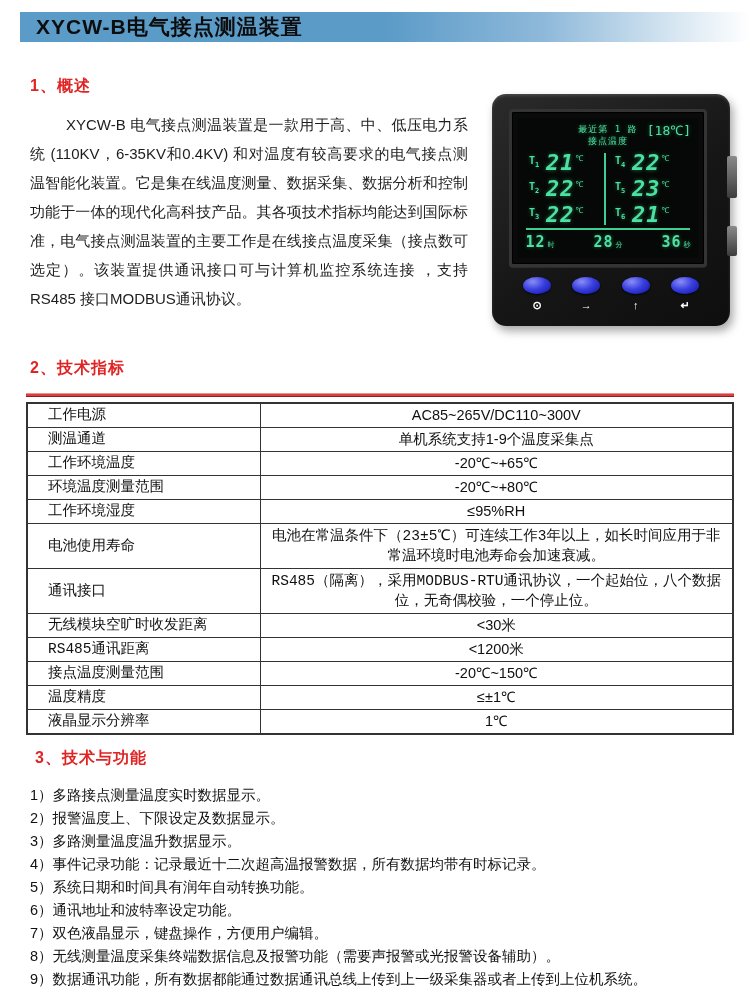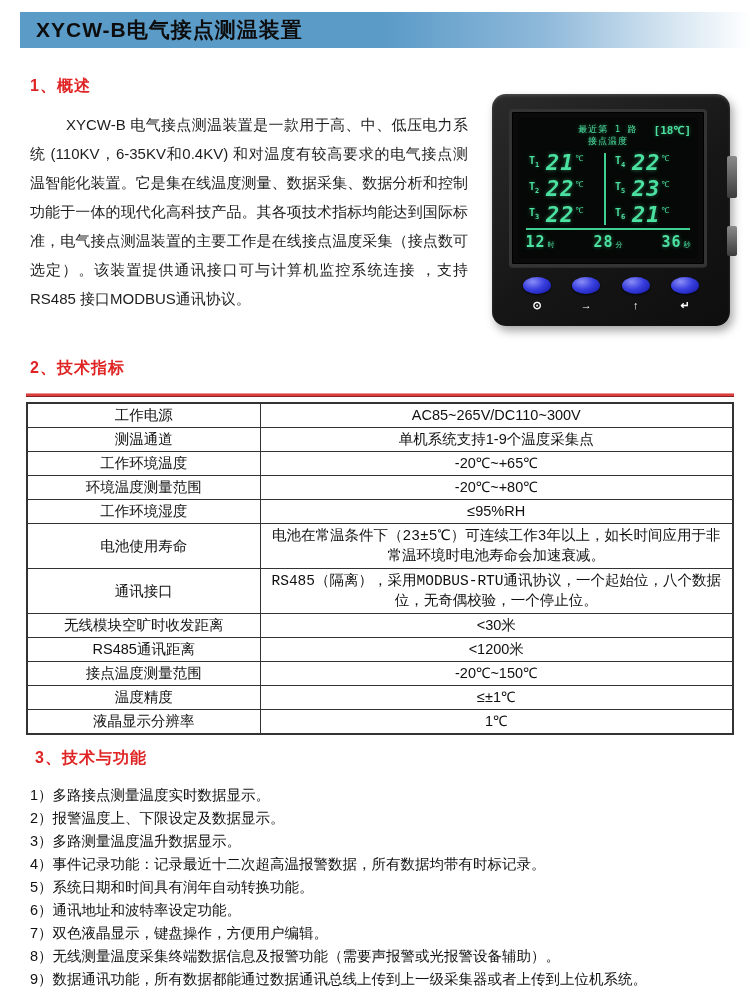--- a/index.html
+++ b/index.html
@@ -4,21 +4,21 @@
 <style>
   * { margin:0; padding:0; box-sizing:border-box; }
   html,body { background:#ffffff; }
   .page {
     position:relative; width:750px; height:1005px; background:#ffffff;
     font-family:"Liberation Sans", sans-serif; overflow:hidden; color:#1c1c1c;
   }
 
   
   .titlebar {
-    position:absolute; left:20px; top:12px; width:730px; height:36px;
+    position:absolute; left:20px; top:12px; width:730px; height:30px;
     background:linear-gradient(to right,#5b9bc8 0%,#5b9bc8 50%,#8fb9da 72%,#d8e7f2 90%,#ffffff 100%);
     display:flex; align-items:center;
   }
   .titlebar .t { font-size:21px; font-weight:bold; color:#0d0d0d; padding-left:16px; letter-spacing:1px; }
 
   
   .sec-heading { position:absolute; color:#e02424; font-size:16px; font-weight:bold; letter-spacing:1px; }
   #sec1 { left:30px; top:76px; }
   #sec2 { left:30px; top:358px; }
   #sec3 { left:35px; top:748px; }
@@ -43,21 +43,21 @@
     position:absolute; left:17px; top:15px; width:198px; height:158px;
     background:#0a0a0a; border:3px solid #343434; border-radius:4px;
     box-shadow:inset 0 0 0 1px #000, 0 1px 1px rgba(255,255,255,.1);
   }
   .lcd {
     position:absolute; inset:6px; background:#050806; color:#4be1a0;
     font-family:"DejaVu Sans Mono", monospace; text-shadow:0 0 4px rgba(80,230,160,.45);
     overflow:hidden;
   }
   .lcd-head { position:relative; text-align:center; padding-top:5px; font-size:9px; line-height:12px; letter-spacing:1px; }
-  .lcd-badge { position:absolute; right:7px; top:7px; font-size:11px; font-weight:bold; letter-spacing:0; }
+  .lcd-badge { position:absolute; right:7px; top:7px; font-size:13px; font-weight:normal; letter-spacing:0; }
   .lcd-mid { position:relative; margin-top:2px; }
   .lcd-grid { display:grid; grid-template-columns:1fr 1fr; padding:0 4px; }
   .vdiv { position:absolute; left:50%; top:4px; bottom:2px; width:2px; background:#3fcf92; transform:translateX(-4px); }
   .ch { display:flex; align-items:center; height:26px; padding-left:7px; }
   .ch-label { font-size:10px; width:17px; font-weight:bold; }
   .ch-label sub { font-size:7px; }
   .ch-val { font-size:22px; font-weight:bold; letter-spacing:1px;font-style:italic; }
   .ch-unit { font-size:8px; align-self:flex-start; margin-top:3px; margin-left:1px; }
   .lcd-hr { height:2px; background:#3fcf92; margin:1px 8px 0; }
   .lcd-time { display:flex; justify-content:space-around; padding:2px 6px 0;gap:36px; }
@@ -75,21 +75,21 @@
   
   .redrule {
     position:absolute; left:26px; top:393px; width:708px; height:4px;
     background:#d84040; border-top:1px solid #ea9090; border-bottom:1px solid #8c1f1f;
   }
   .spec-table {
     position:absolute; left:26px; top:402px; width:708px;
     border-collapse:collapse; font-size:14.5px; color:#101010; border:2px solid #333;
   }
   .spec-table td { border:1px solid #333; }
-  td.spec-label { width:233px; text-align:center; padding:1px 20px; line-height:21px; }
+  td.spec-label { width:233px; padding:1px 20px; line-height:21px;font-family:Liberation Mono, monospace; }
   td.spec-value { text-align:center; padding:1px 10px; line-height:21px; }
   td.spec-value.left { text-align:center; line-height:20px; padding:2px 10px;font-family:Liberation Mono, monospace; }
 
   
   .features { position:absolute; left:30px; top:784px; width:706px; font-size:14.5px; color:#111; }
   .feat { line-height:23px; white-space:nowrap; }
 </style>
 </head>
 <body>
 

